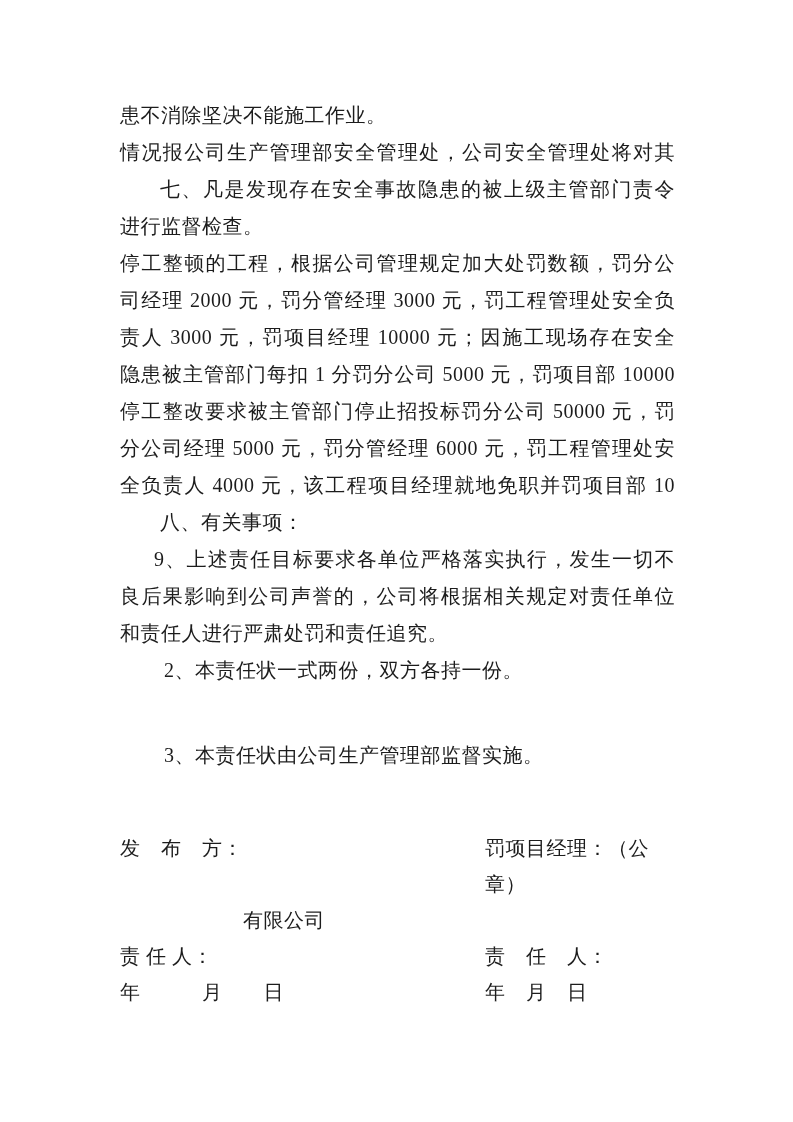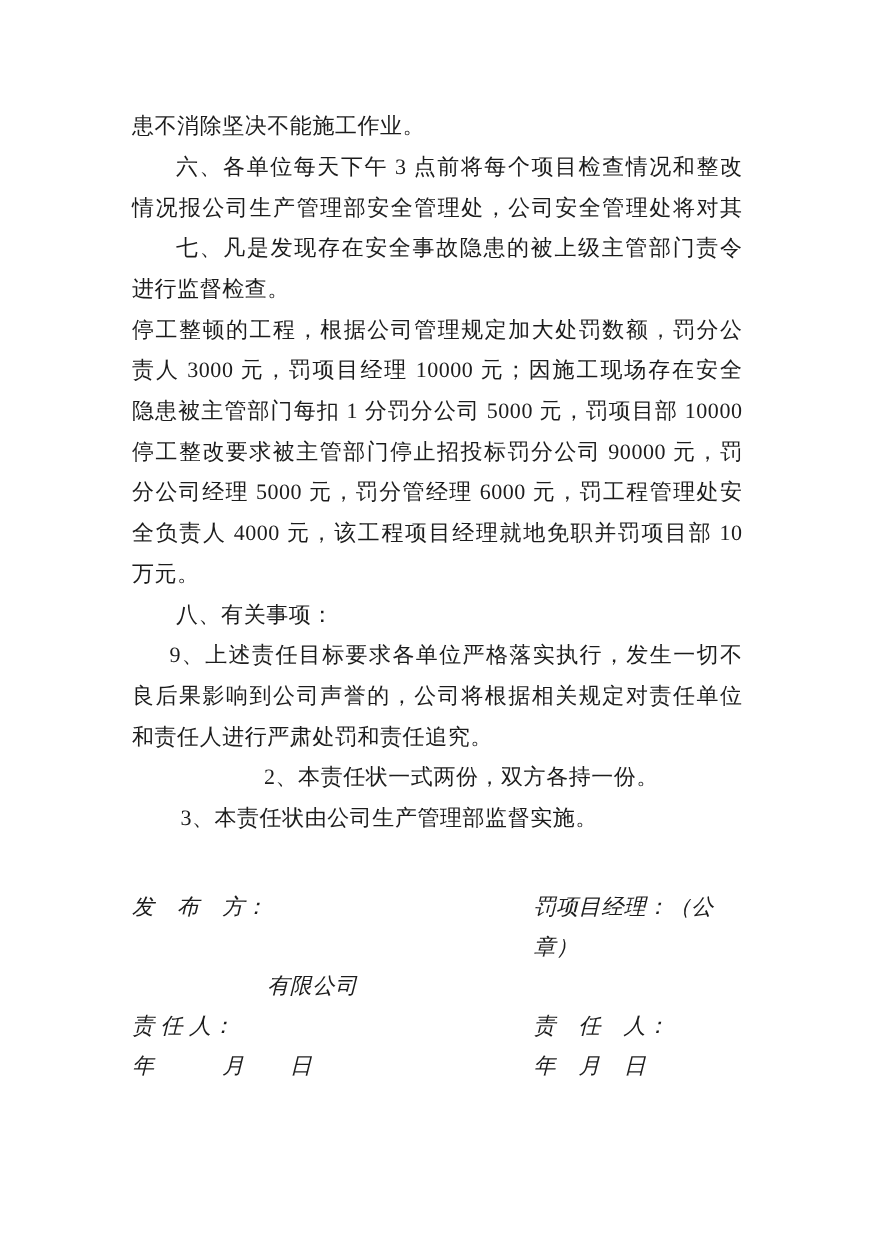--- a/index.html
+++ b/index.html
@@ -25,57 +25,55 @@
     line-height: 37px;
     white-space: pre-wrap;
     letter-spacing: 0.5px;
   }
   .line.just {
     text-align: justify;
     text-align-last: justify;
   }
   .signature {
     position: absolute;
-    left: 120px; top: 807px;
+    left: 120px; top: 830px;
     width: 560px;
-    font-style: italic;
   }
   .sig-row {
     display: flex;
     font-size: 20px;
     line-height: 36px;
   }
   .sig-cell-left  { width: 365px; white-space: pre-wrap; letter-spacing: 0.5px; }
   .sig-cell-right { flex: 1;      white-space: pre-wrap; letter-spacing: 0.5px; }
 </style>
 </head>
 <body>
 
 <div class="page">
 
   <div class="body-text">
 
   <div class="line">患不消除坚决不能施工作业。</div>
-      <div class="line just" style="padding-left: 2em;">六、各单位每天下午 3 点前将每个项目检查情况和整改</div>
       <div class="line just">情况报公司生产管理部安全管理处，公司安全管理处将对其</div>
       <div class="line just" style="padding-left: 2em;">七、凡是发现存在安全事故隐患的被上级主管部门责令</div>
       <div class="line">进行监督检查。</div>
       <div class="line just">停工整顿的工程，根据公司管理规定加大处罚数额，罚分公</div>
+      <div class="line just">司经理 2000 元，罚分管经理 3000 元，罚工程管理处安全负</div>
       <div class="line just">责人 3000 元，罚项目经理 10000 元；因施工现场存在安全</div>
       <div class="line just">隐患被主管部门每扣 1 分罚分公司 5000 元，罚项目部 10000</div>
-      <div class="line just">停工整改要求被主管部门停止招投标罚分公司 90000 元，罚</div>
+      <div class="line just">停工整改要求被主管部门停止招投标罚分公司 50000 元，罚</div>
       <div class="line just">分公司经理 5000 元，罚分管经理 6000 元，罚工程管理处安</div>
       <div class="line just">全负责人 4000 元，该工程项目经理就地免职并罚项目部 10</div>
-      <div class="line">万元。</div>
       <div class="line" style="padding-left: 2em;">八、有关事项：</div>
       <div class="line just" style="padding-left: 1.7em;">9、上述责任目标要求各单位严格落实执行，发生一切不</div>
       <div class="line just">良后果影响到公司声誉的，公司将根据相关规定对责任单位</div>
       <div class="line">和责任人进行严肃处罚和责任追究。</div>
-      <div class="line" style="padding-left: 2.2em; text-align: center;">2、本责任状一式两份，双方各持一份。</div>
-      <div class="line" style="padding-left: 2.2em;">3、本责任状由公司生产管理部监督实施。</div>
+      <div class="line" style="padding-left: 2.2em;">2、本责任状一式两份，双方各持一份。</div>
+      <div class="line" style="padding-left: 2.2em; margin-top: 48px;">3、本责任状由公司生产管理部监督实施。</div>
     </div>
 
   <div class="signature">
 
   <div class="sig-row">
       <div class="sig-cell-left">发　布　方：</div>
       <div class="sig-cell-right">罚项目经理：（公章）</div>
     </div>
       <div class="sig-row">
       <div class="sig-cell-left">　　　　　　有限公司</div>

